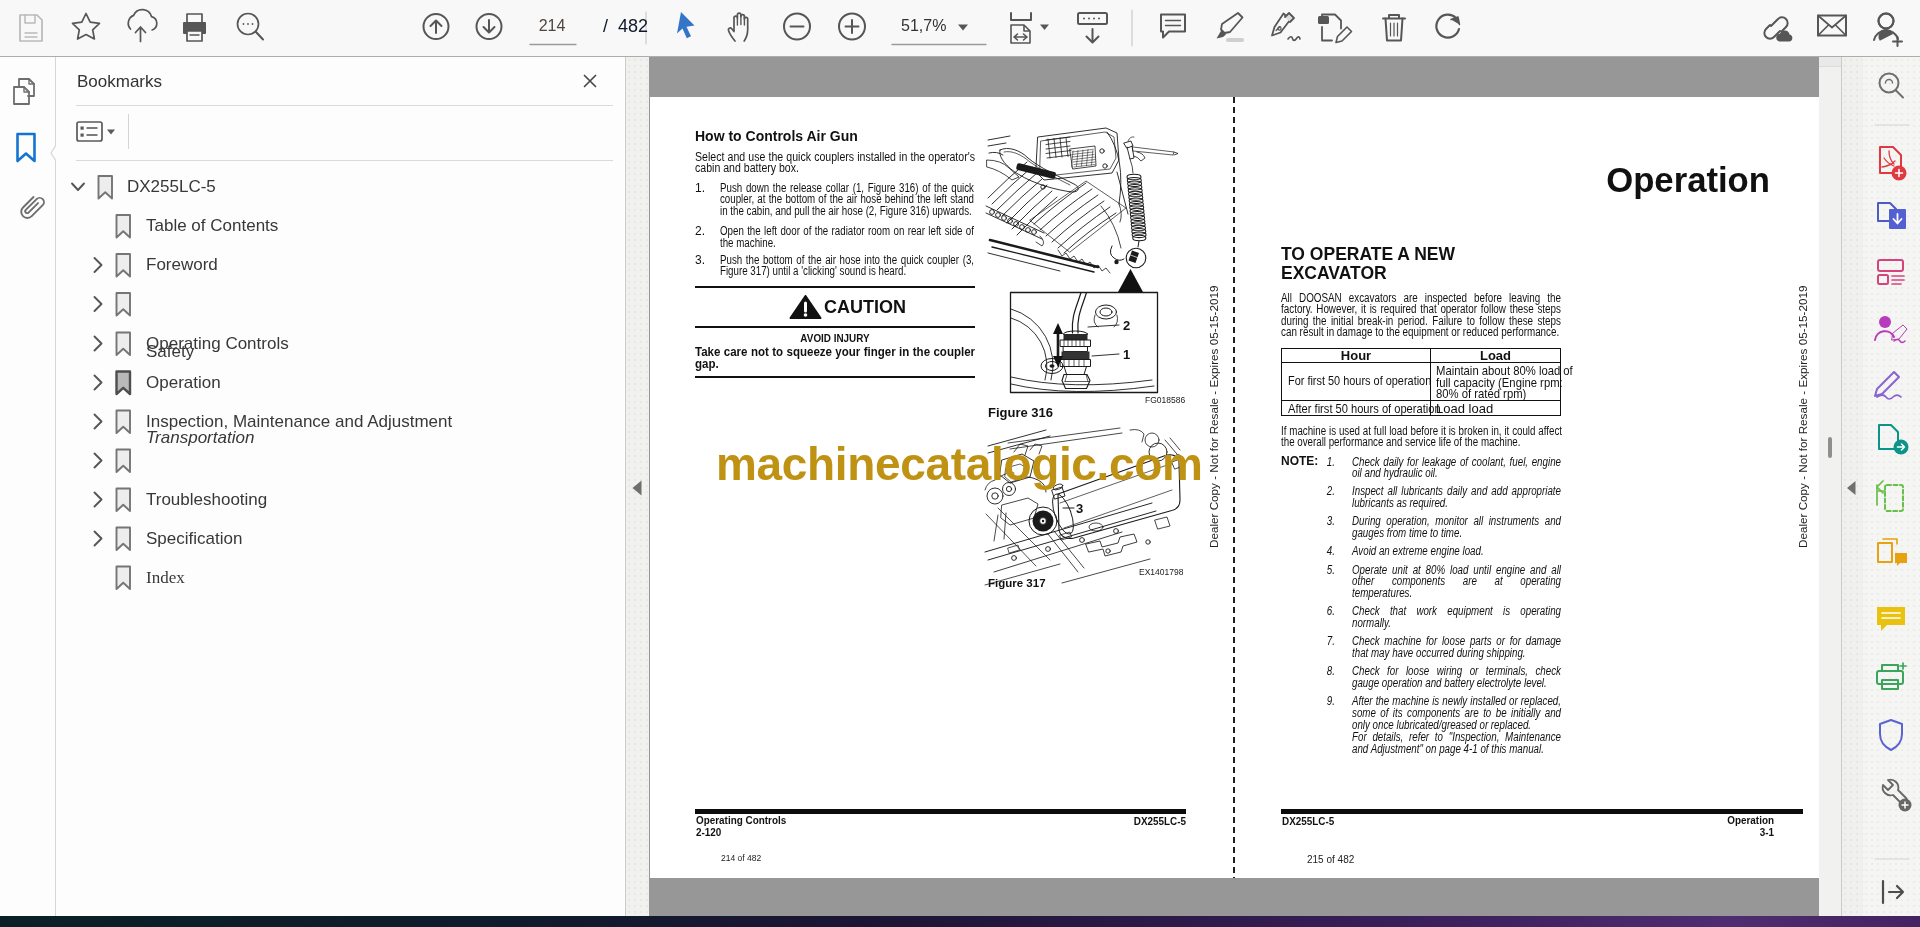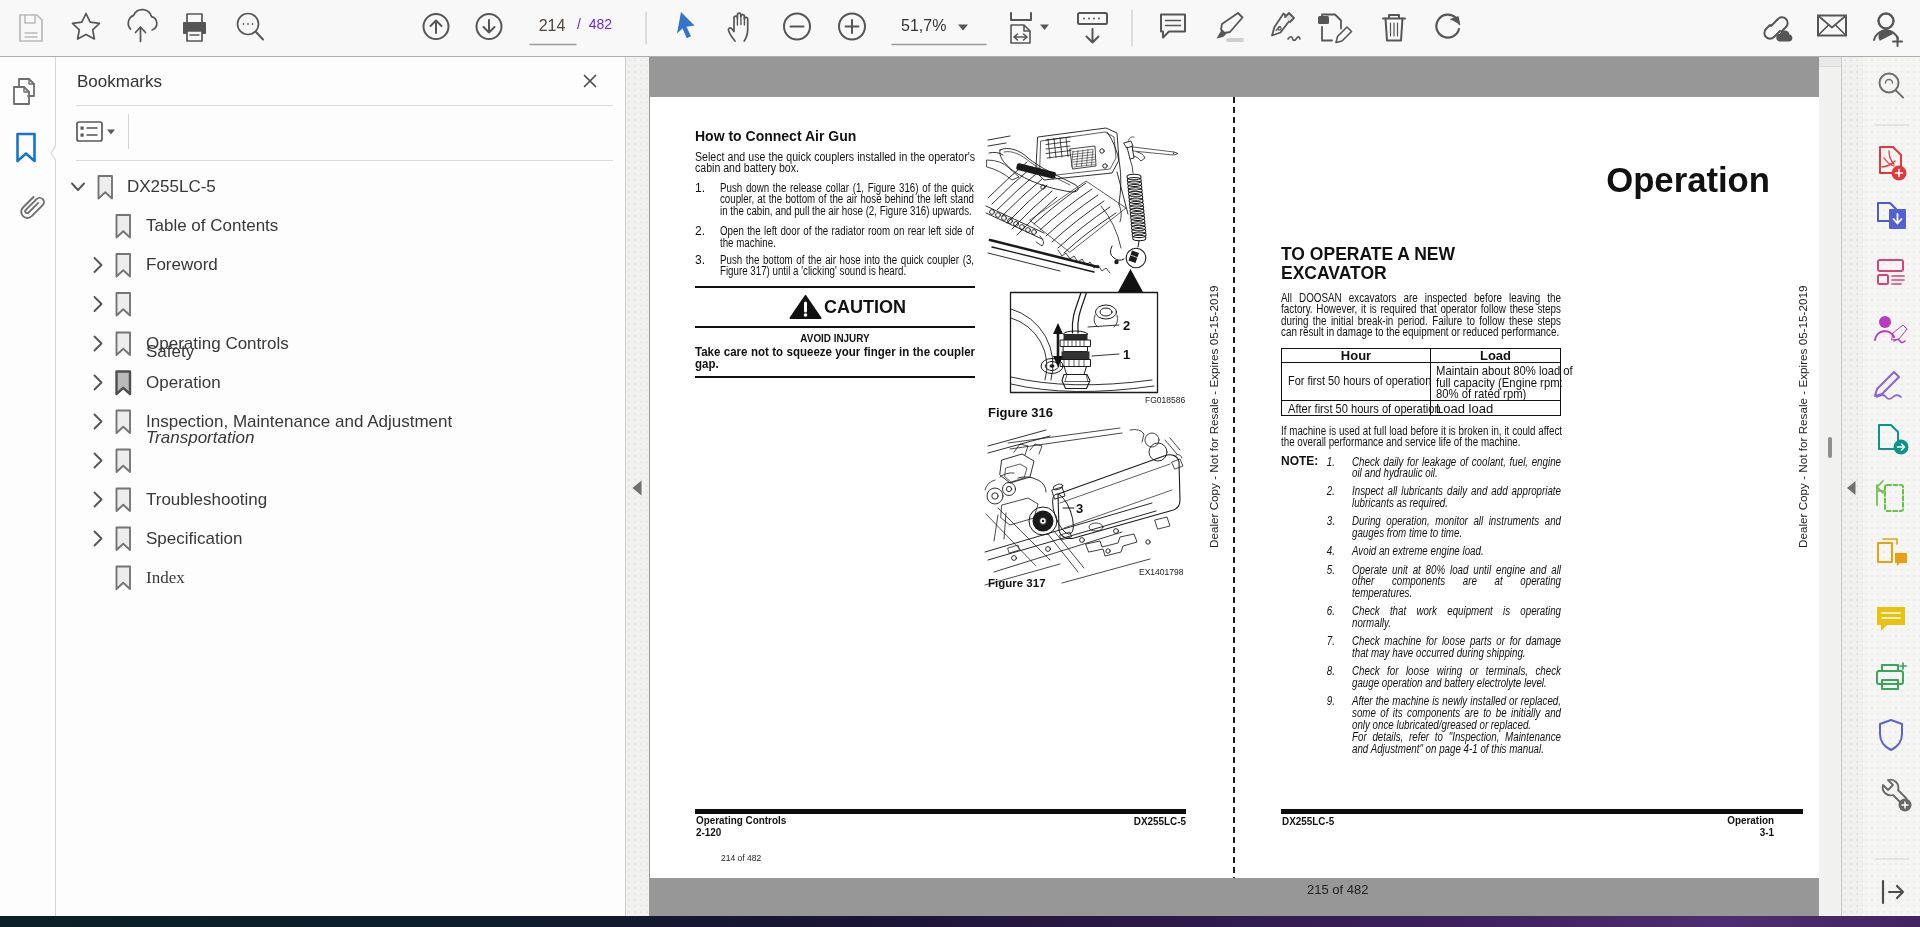--- a/index.html
+++ b/index.html
@@ -140,21 +140,21 @@
     <rect x="1818" y="15.5" width="28" height="20" stroke-width="2"></rect>
     <path d="M1818 15.5 l14 12 14 -12 M1818 35.5 l10.5 -10.5 M1846 35.5 l-10.5 -10.5" stroke-width="1.7"></path>
 
     <circle cx="1886" cy="21" r="7.5" stroke-width="2"></circle>
     <path d="M1874 40 a12.5 12.5 0 0 1 24 -1" stroke-width="2"></path>
     <path d="M1893 34 a7.5 7.5 0 1 0 -13.2 6.8" fill="#565656" stroke="none"></path>
     <circle cx="1886" cy="21" r="7.5" stroke-width="2"></circle>
     <path d="M1897.5 37 v9 M1893 41.5 h9" stroke-width="2"></path>
   </svg>
   <div class="abs" style="left:528px;top:17px;width:48px;text-align:center;font-size:16px;color:#4f463d;z-index:11">214</div>
-  <div class="abs" style="left:577px;top:16px;font-size:14px;color:#6d28d9;z-index:11">/&nbsp; 482</div>
+  <div class="abs" style="left:603px;top:16px;font-size:18px;color:#0f172a;z-index:11">/&nbsp; 482</div>
   <div class="abs" style="left:901px;top:17px;font-size:16px;color:#333;z-index:11">51,7%</div>
   <div id="rail" class="abs"></div>
   <div id="railborder" class="abs"></div>
   <div id="panel" class="abs"></div>
   <svg class="abs" style="left:0;top:57px;z-index:9" width="56" height="250" viewBox="0 0 56 250" fill="none" stroke="#6e6e6e" stroke-width="1.8" stroke-linejoin="round" stroke-linecap="round">
 
     <path d="M19 30 v-8 h10 l5 5 v12 h-6" stroke-width="1.8"></path>
     <path d="M29 22 v5 h5" stroke-width="1.4"></path>
     <path d="M14 30 h10 l5 5 v12 h-15 z" stroke-width="1.8"></path>
     <path d="M24 30 v5 h5" stroke-width="1.4"></path>
@@ -235,21 +235,21 @@
     <path d="M10.5 1.5 v15 l-9 -7.5 z" fill="#6f6f6f"></path>
   </svg>
   <svg class="abs" style="left:1846px;top:480px;z-index:9" width="11" height="16" viewBox="0 0 11 16">
     <path d="M9.5 1 v14 l-8.5 -7 z" fill="#6f6f6f"></path>
   </svg>
   <div id="splitter" class="abs"></div>
   <div id="docarea" class="abs"></div>
   <div id="pages" class="abs"></div>
   <div id="dashline" class="abs"></div>
   <div id="leftpage"></div>
-  <div class="pg b" style="left:695px;top:128px;font-size:14px;">How to Connect Air Gun</div>
+  <div class="pg b" style="left:695px;top:128px;font-size:14px;">How to Controls Air Gun</div>
   <div class="pg doc" style="left:695px;top:151.5px;width:318px;transform:scaleX(0.8805);">
     <div class="j">Select and use the quick couplers installed in the operator's</div>
     <div>cabin and battery box.</div>
   </div>
   <div class="pg doc" style="left:695px;top:182.5px;">1.</div>
   <div class="pg doc" style="left:720px;top:182.5px;width:313px;transform:scaleX(0.8115);">
     <div class="j">Push down the release collar (1, Figure 316) of the quick</div>
     <div class="j">coupler, at the bottom of the air hose behind the left stand</div>
     <div>in the cabin, and pull the air hose (2, Figure 316) upwards.</div>
   </div>
@@ -283,20 +283,21 @@
   <div class="pg b" style="left:988px;top:404.5px;font-size:13px;">Figure 316</div>
   <div class="pg" style="left:1139px;top:567px;font-size:8.5px;color:#222;">EX1401798</div>
   <div class="pg b" style="left:988px;top:577px;font-size:11.5px;">Figure 317</div>
 
   <div class="pg" style="left:695px;top:809px;width:491px;height:4.5px;background:#0c0c0c;"></div>
   <div class="pg b" style="left:696px;top:815px;font-size:11px;line-height:11.5px;transform:scaleX(0.9);transform-origin:left top;">Operating Controls<br>2-120</div>
   <div class="pg b" style="left:1060px;top:815px;width:126px;text-align:right;font-size:11px;transform:scaleX(0.9);transform-origin:right top;">DX255LC-5</div>
   <div class="pg" style="left:721px;top:852.5px;font-size:8.5px;color:#222;">214 of 482</div>
   <div class="vtext" style="left:1219.5px;top:535px;">Dealer Copy - Not for Resale - Expires 05-15-2019</div>
 
+  <div class="pg wm" style="left:716px;top:437px;font-size:46px;letter-spacing:-0.34px;">machinecatalogic.com</div>
   <div id="rightpage"></div>
   <div class="pg b" style="left:1470px;top:161px;width:300px;text-align:right;font-size:34.7px;">Operation</div>
   <div class="pg b" style="left:1281px;top:244.5px;font-size:17.5px;line-height:19px;">TO OPERATE A NEW<br>EXCAVATOR</div>
   <div class="pg doc" style="left:1281px;top:292.5px;width:341px;transform:scaleX(0.8211);">
     <div class="j">All DOOSAN excavators are inspected before leaving the</div>
     <div class="j">factory. However, it is required that operator follow these steps</div>
     <div class="j">during the initial break-in period. Failure to follow these steps</div>
     <div>can result in damage to the equipment or reduced performance.</div>
   </div>
 
@@ -365,21 +366,21 @@
         <div class="j">For details, refer to "Inspection, Maintenance</div>
         <div>and Adjustment" on page 4-1 of this manual.</div>
       </div>
   </div>
   <style>.nitem{position:relative;margin-bottom:6.4px;}.nnum{position:absolute;left:-31px;}
   .tlabel{z-index:9;}</style>
 
   <div class="pg" style="left:1281px;top:809px;width:522px;height:4.5px;background:#0c0c0c;"></div>
   <div class="pg b" style="left:1282px;top:815px;font-size:11px;transform:scaleX(0.9);transform-origin:left top;">DX255LC-5</div>
   <div class="pg b" style="left:1650px;top:815px;width:124px;text-align:right;font-size:11px;line-height:11.5px;transform:scaleX(0.9);transform-origin:right top;">Operation<br>3-1</div>
-  <div class="pg" style="left:1307px;top:882px;font-size:13px;color:#222;">215 of 482</div>
+  <div class="pg" style="left:1307px;top:854px;font-size:10px;color:#222;">215 of 482</div>
   <div class="vtext" style="left:1808.5px;top:535px;">Dealer Copy - Not for Resale - Expires 05-15-2019</div>
   <div id="figsvg"></div>
   <svg class="abs" style="left:960px;top:100px;z-index:4" width="260" height="500" viewBox="960 100 260 500" fill="none" stroke="#1a1a1a" stroke-width="1" stroke-linecap="round" stroke-linejoin="round">
 
     <g stroke-width="0.9">
 
       <path d="M1038 137 L1106 128 L1117 133 L1119 160 L1112 173 L1044 180 L1036 172 z"></path>
       <path d="M1041 141 L1105 132 L1114 137 L1116 158 L1110 169 L1047 176 L1040 169 z" stroke-width="0.7"></path>
 
       <g stroke-width="0.8">

